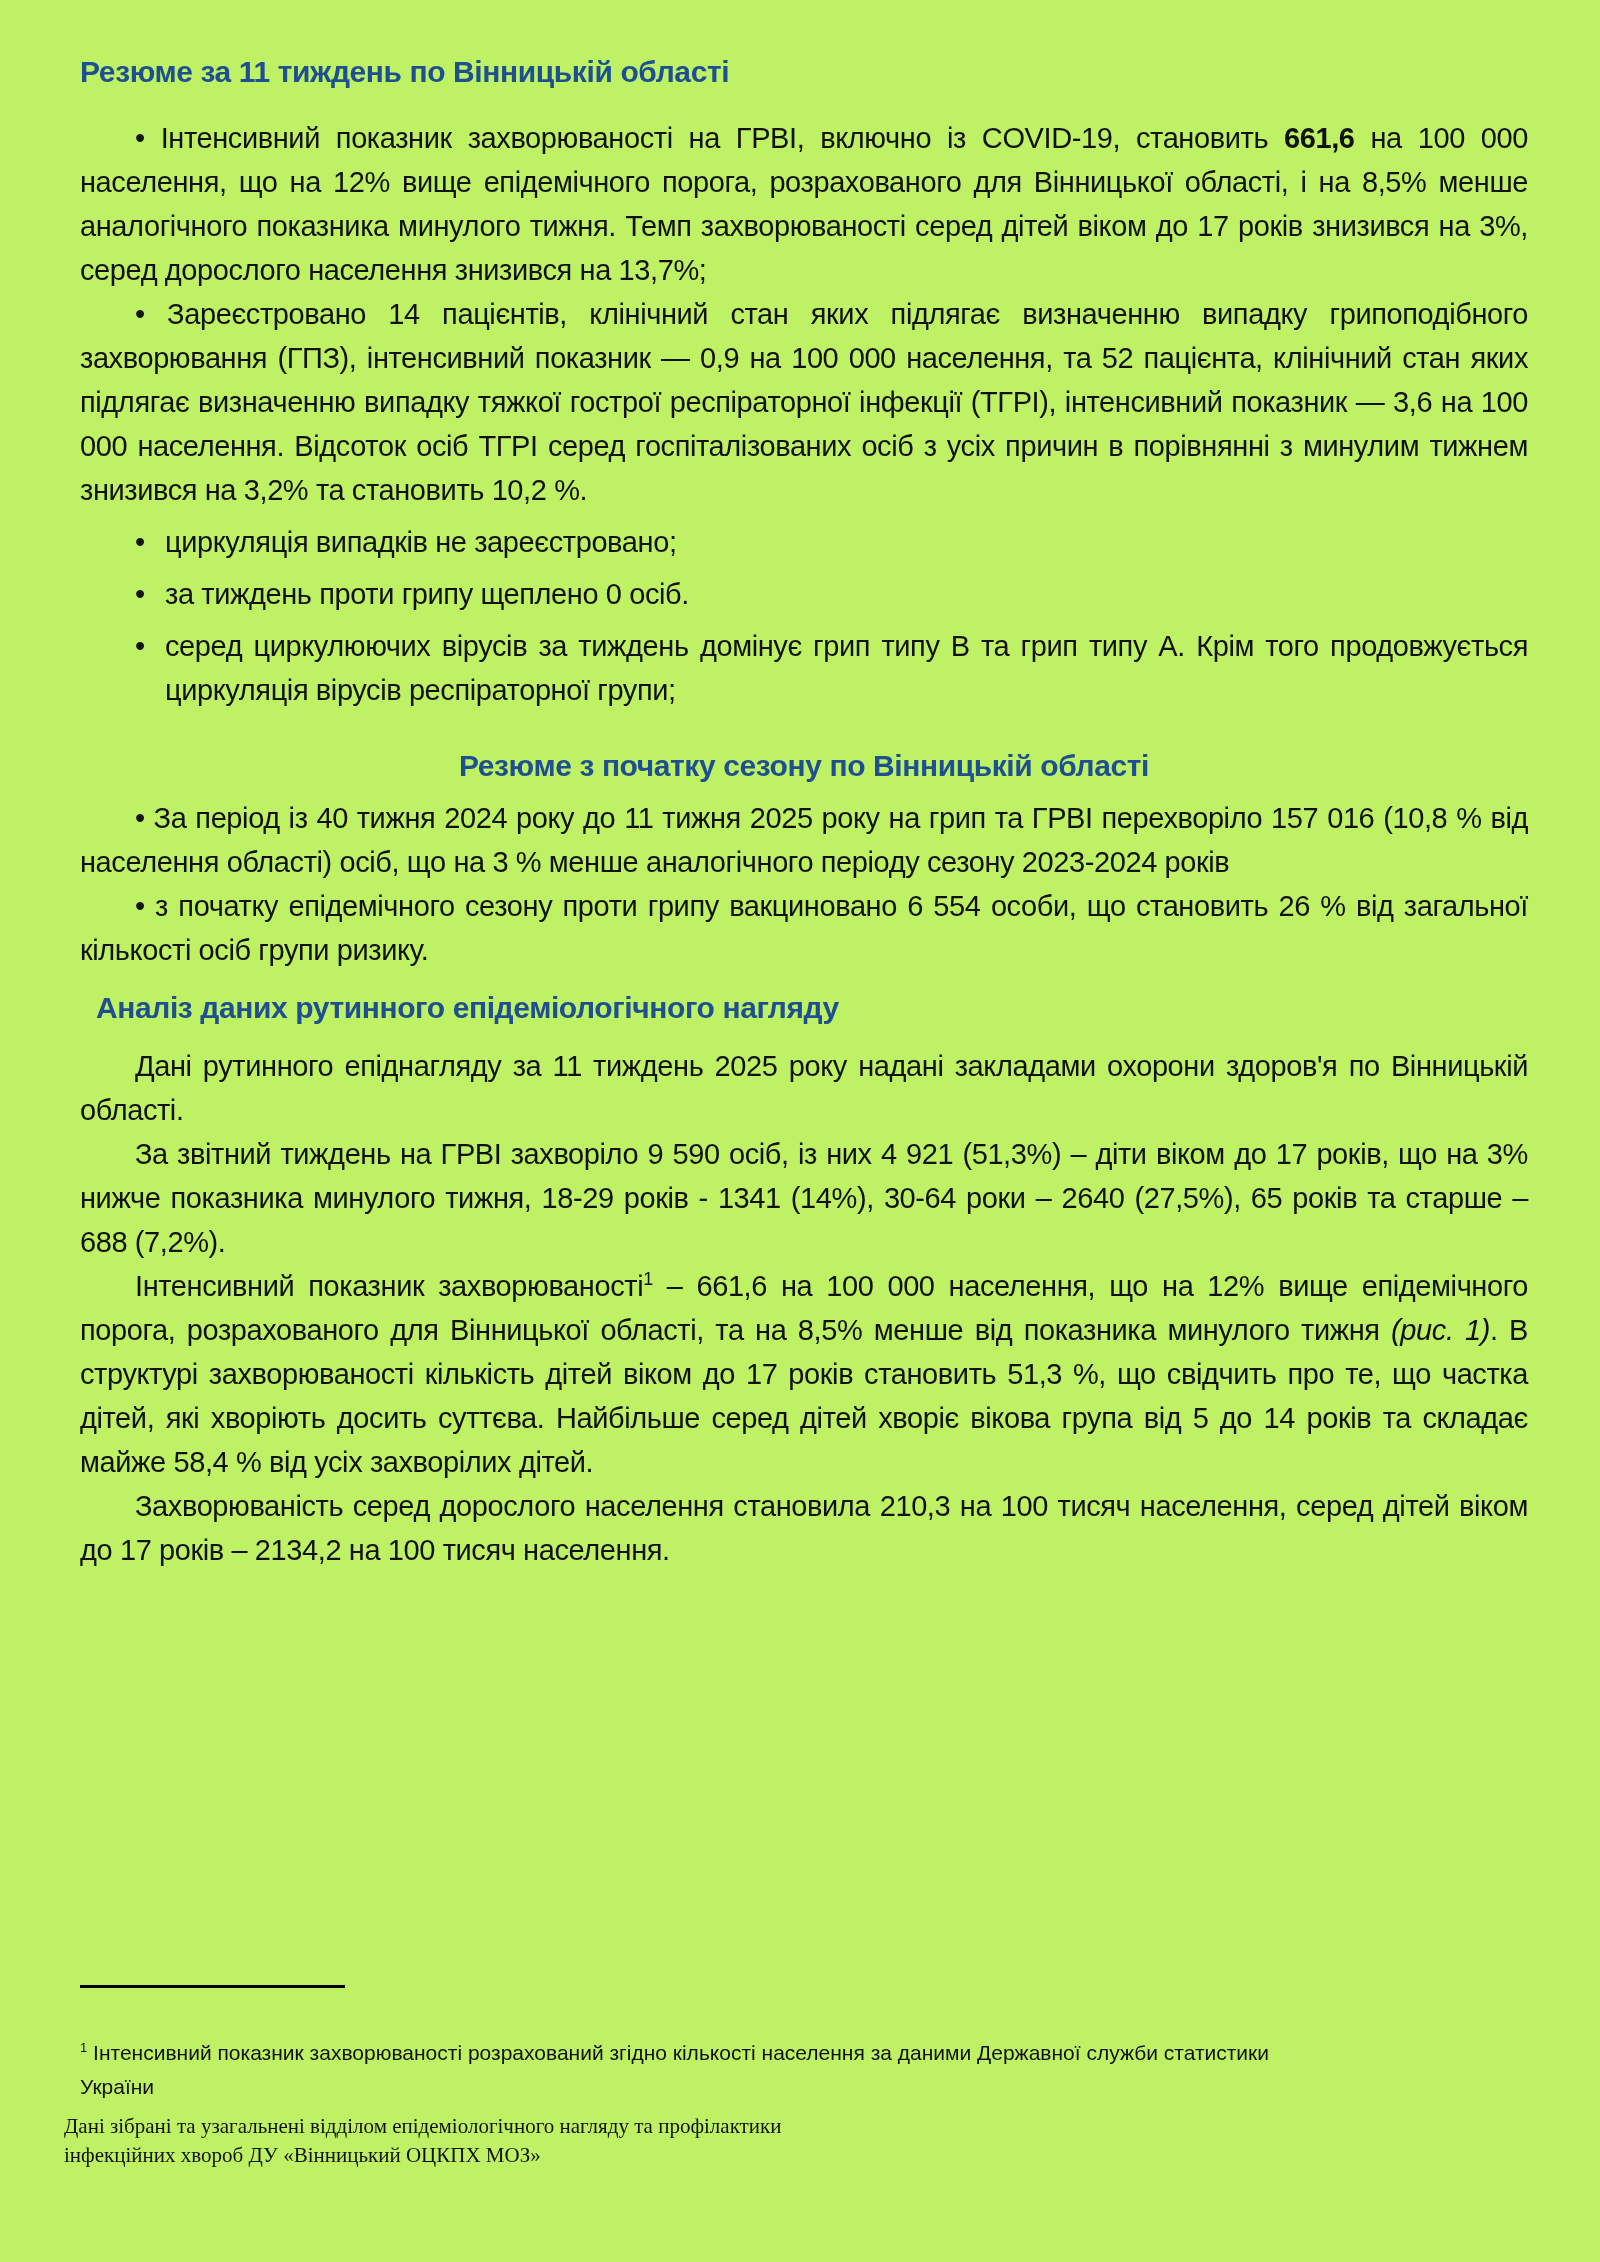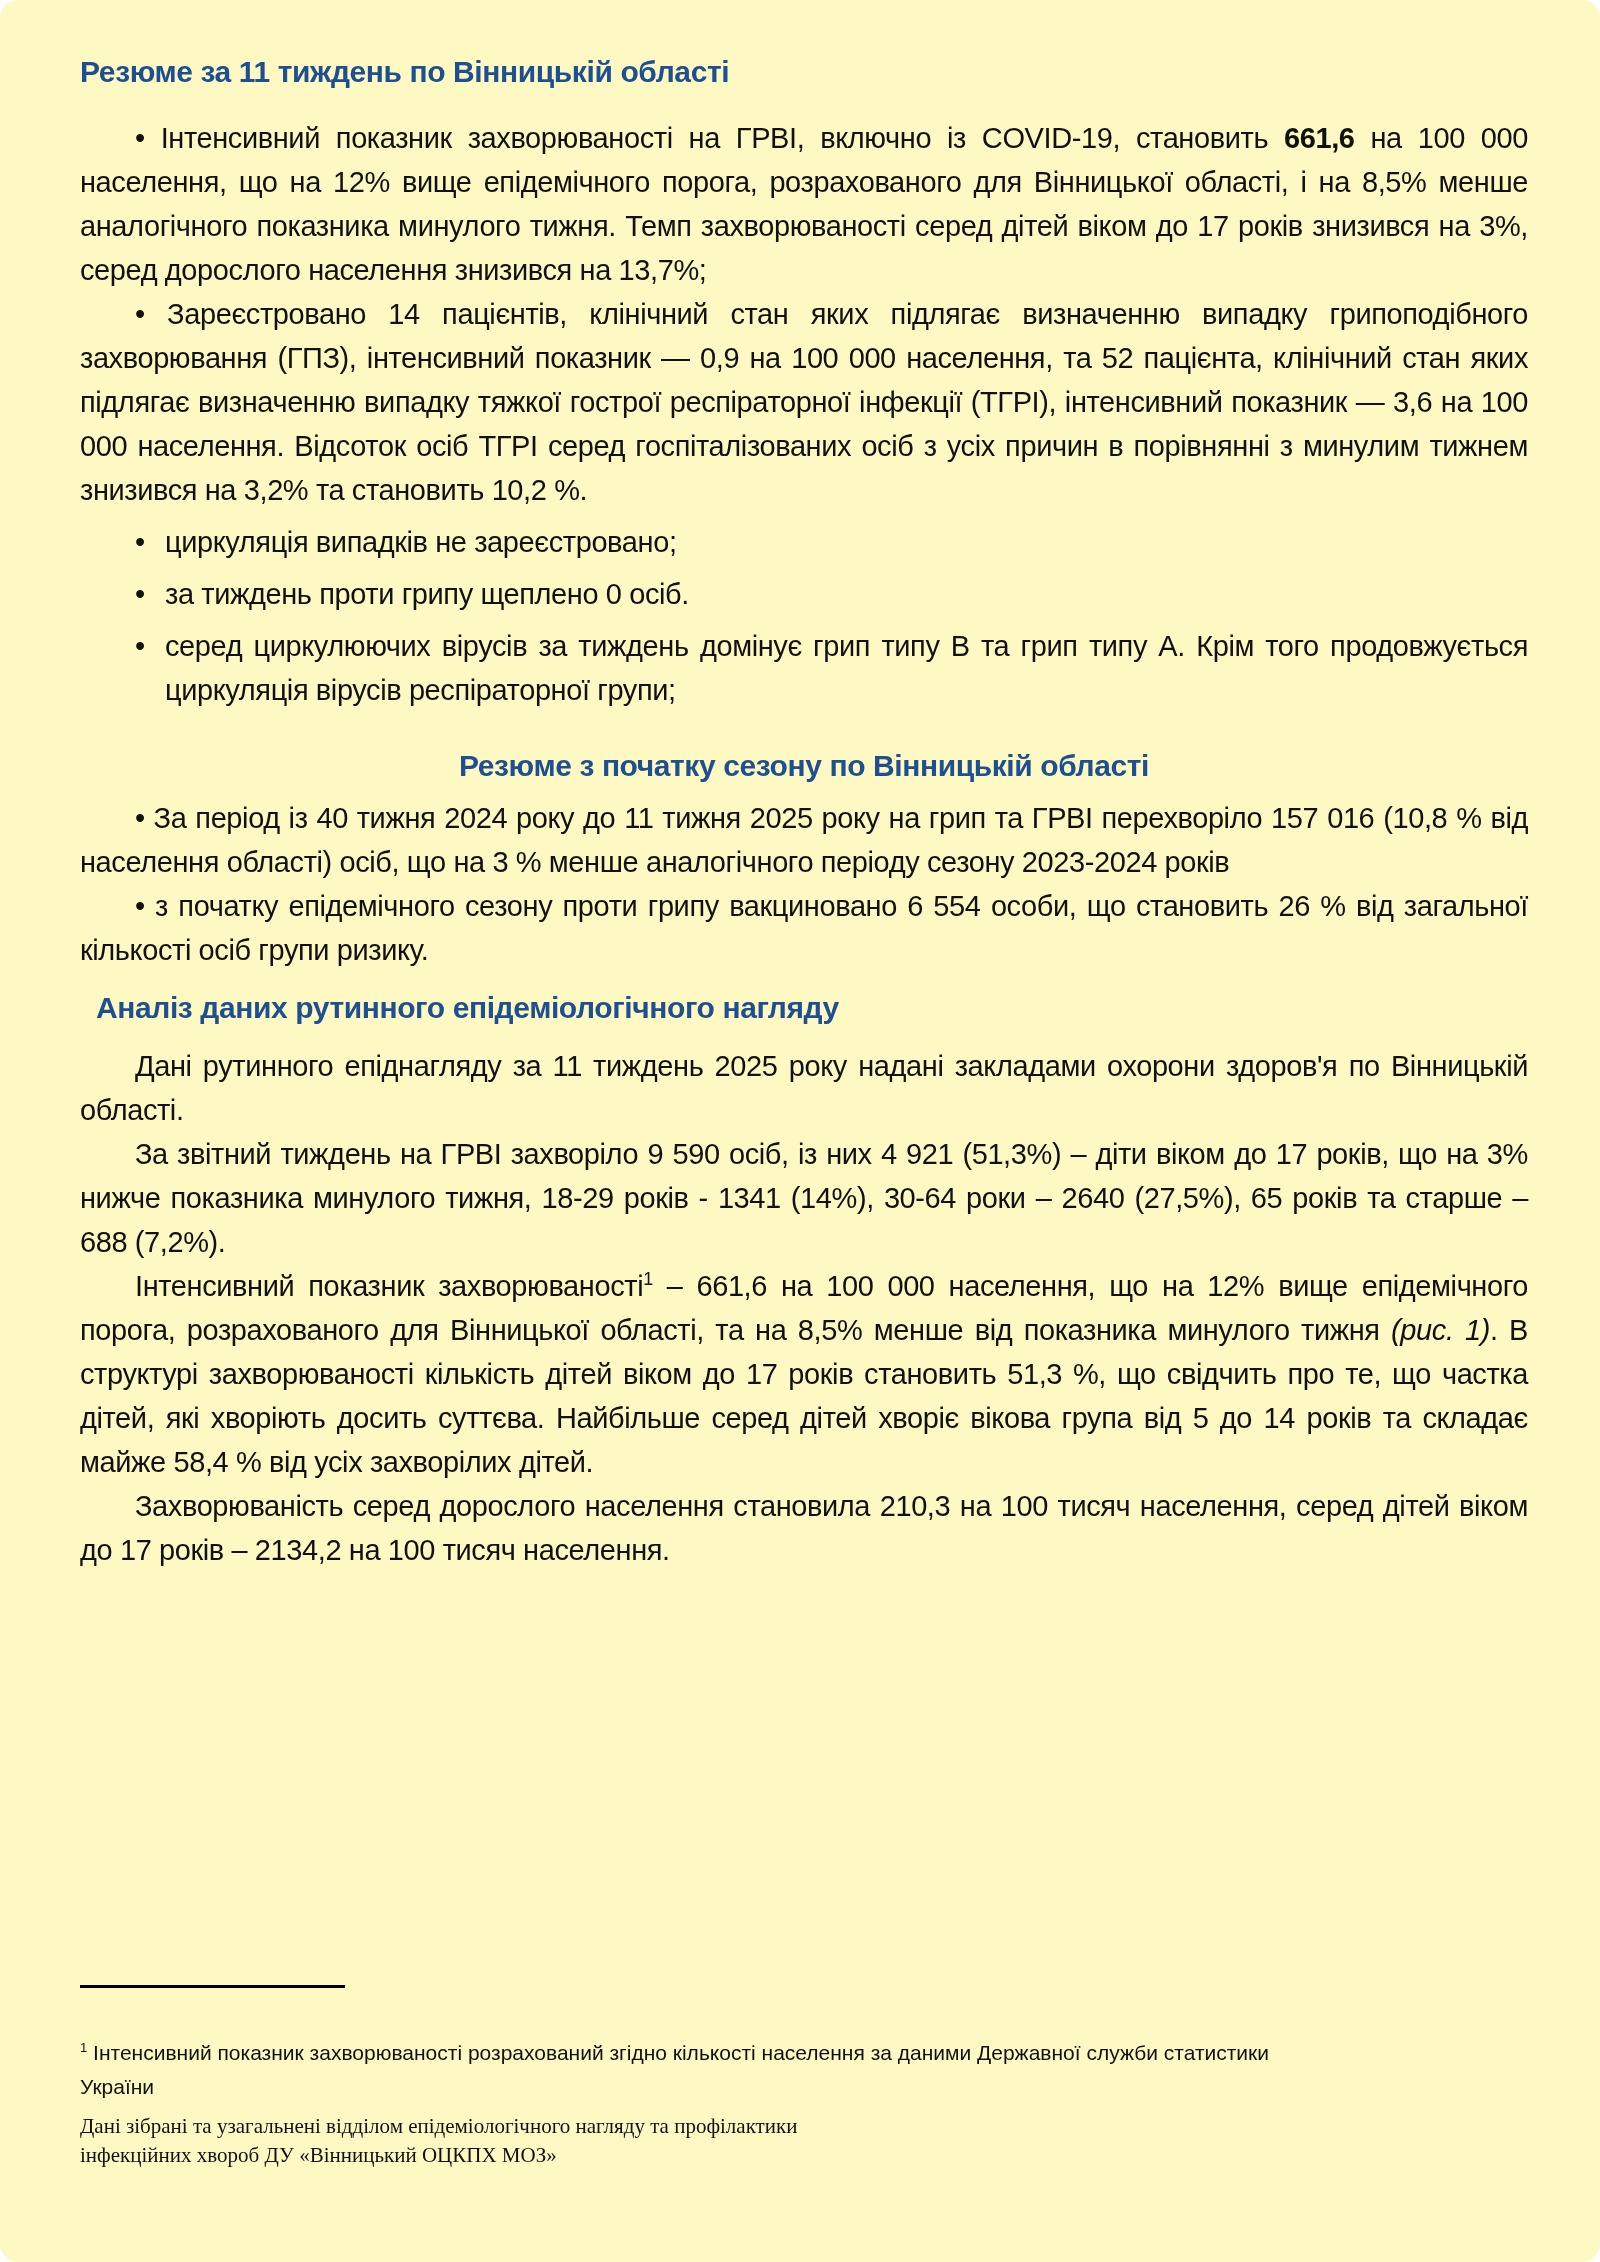--- a/index.html
+++ b/index.html
@@ -4,25 +4,24 @@
 <style>
   :root{
     --heading-blue:#1e4f91;
     --text-black:#111111;
   }
   html,body{margin:0;padding:0;background:#ffffff;}
   .page{
     position:relative;
     width:1600px;
     height:2262px;
-    background:#fef9c3;
+    background:#bef264;
     overflow:hidden;
     font-family:"Liberation Sans", sans-serif;
     color:var(--text-black);
-    border-radius:18px;
   }
   .content{
     position:absolute;
     top:52px;
     left:80px;
     right:72px;
   }
   .blk{
     font-size:29px;
     line-height:44px;
@@ -75,21 +74,21 @@
   .fn-text{
     font-size:21px;
     line-height:34px;
     max-width:1230px;
     text-align:left;
     margin-top:48px;
   }
   .footer-area{
     position:absolute;
     top:2112px;
-    left:80px;
+    left:64px;
     right:72px;
     font-family:"Liberation Serif", serif;
     font-size:21px;
     line-height:29px;
   }
 </style>
 </head>
 <body>
 
 <div class="page">

